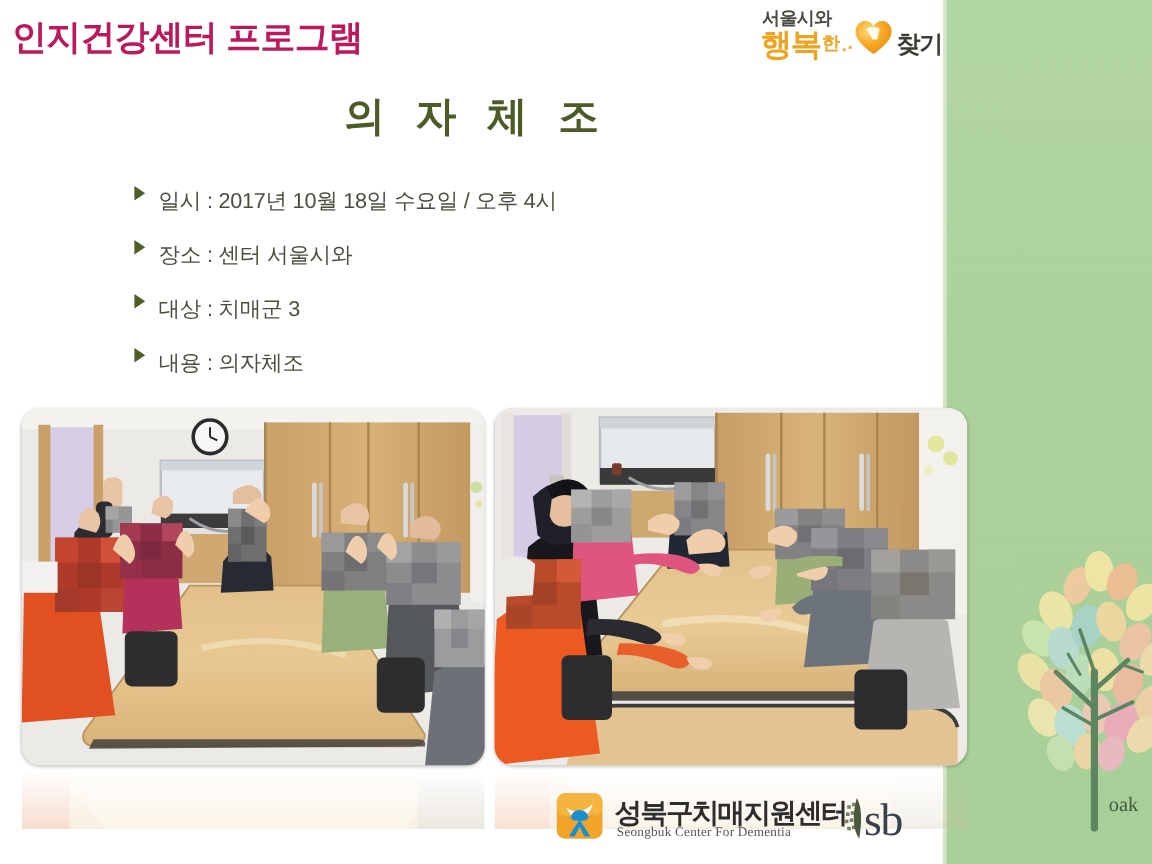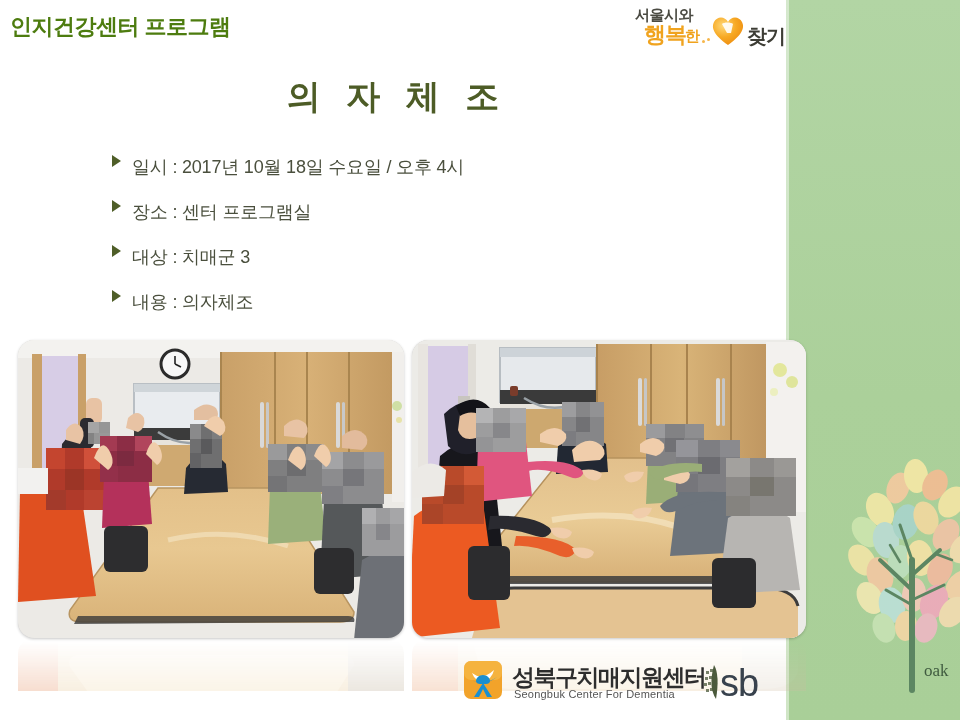--- a/index.html
+++ b/index.html
@@ -48,23 +48,23 @@
     width: 150px;
     height: 270px;
   }
   .tree-wrap svg { display: block; }
 
   
   .header-title {
     position: absolute;
     left: 10px;
     top: 12px;
-    font-size: 22px;
+    font-size: 29px;
     font-weight: 700;
-    color: #4d7c0f;
+    color: #be185d;
     letter-spacing: -0.5px;
     white-space: nowrap;
   }
 
   
   .seoul-logo {
     position: absolute;
     left: 627px;
     top: 6px;
     width: 158px;
@@ -74,23 +74,23 @@
     position: absolute;
     left: 8px;
     top: 0px;
     font-size: 15px;
     color: #4a4a42;
     font-weight: 700;
     letter-spacing: -0.5px;
   }
   .seoul-logo .happy {
     position: absolute;
-    left: 17px;
+    left: 7px;
     top: 14px;
-    font-size: 22px;
+    font-size: 26px;
     font-weight: 700;
     color: #f0a31e;
     letter-spacing: -1px;
   }
   .seoul-logo .han {
     position: absolute;
     left: 58px;
     top: 21px;
     font-size: 15px;
     font-weight: 700;
@@ -201,20 +201,21 @@
   #reflect-right { left: 412px; top: 639px; width: 394px; height: 52px; }
   .photo-reflection svg { display:block; width:100%; height:298px; margin-top:-246px; }
 
   
   .footer-logo {
     position: absolute;
     left: 462px;
     top: 655px;
     width: 300px;
     height: 56px;
+    font-family: Liberation Serif, serif;
   }
   .footer-logo .mark {
     position: absolute;
     left: 0; top: 4px;
     width: 42px; height: 42px;
   }
   .footer-logo .kr {
     position: absolute;
     left: 50px;
     top: 7px;
@@ -338,21 +339,21 @@
     <div class="bullet-row">
       <span class="bullet-marker">
           <span class="tri"></span>
         </span>
       <span class="bullet-text">일시 : 2017년 10월 18일 수요일 / 오후 4시</span>
     </div>
     <div class="bullet-row">
       <span class="bullet-marker">
           <span class="tri"></span>
         </span>
-      <span class="bullet-text">장소 : 센터 프로그램실</span>
+      <span class="bullet-text">장소 : 센터 서울시와</span>
     </div>
     <div class="bullet-row">
       <span class="bullet-marker">
           <span class="tri"></span>
         </span>
       <span class="bullet-text">대상 : 치매군 3</span>
     </div>
     <div class="bullet-row">
       <span class="bullet-marker">
           <span class="tri"></span>

